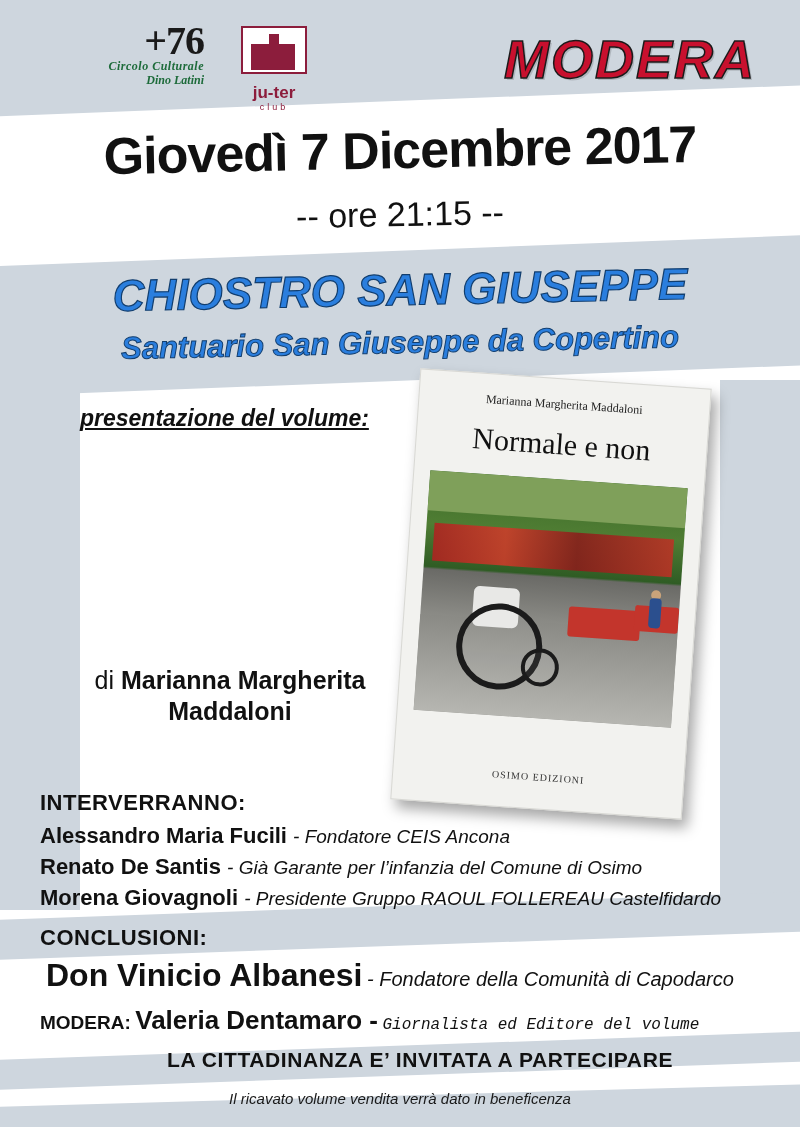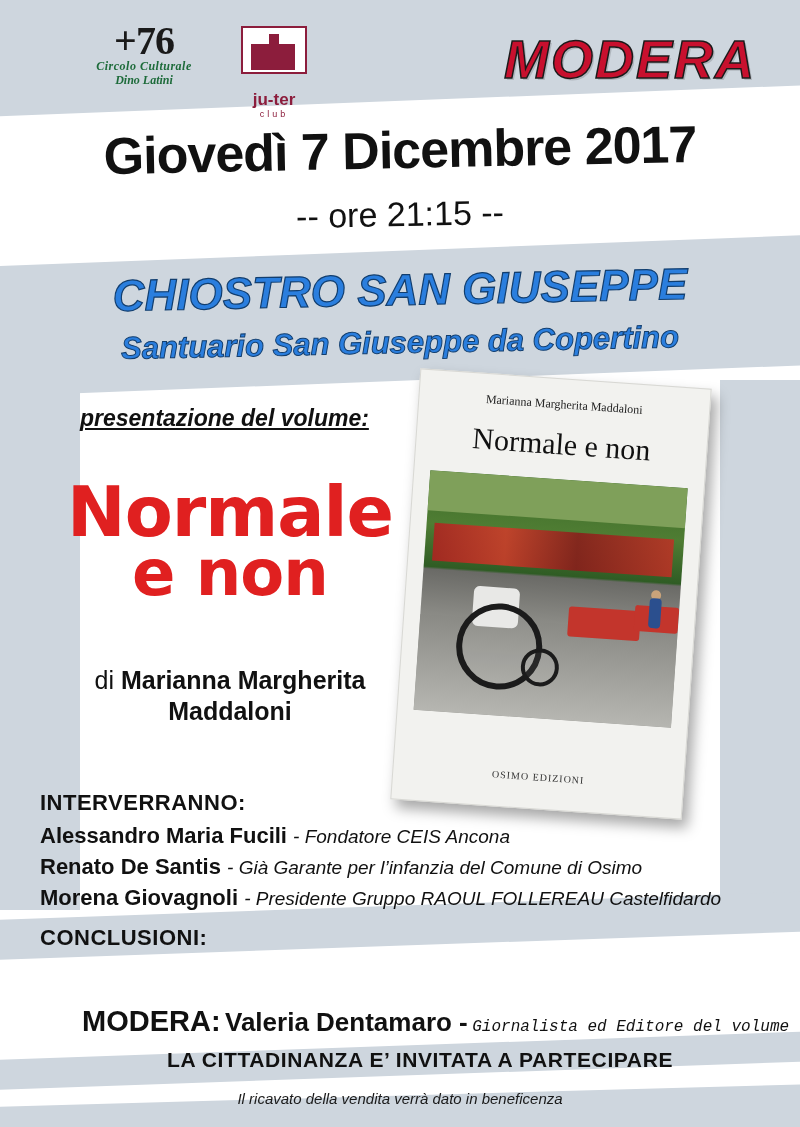--- a/index.html
+++ b/index.html
@@ -27,22 +27,22 @@
   .band-3 { left: -60px; top: 905px; width: 960px; height: 40px; transform: rotate(-2.0deg); }
   .band-4 { left: -60px; top: 1045px; width: 960px; height: 30px; transform: rotate(-2.0deg); }
   .band-5 { left: -60px; top: 1095px; width: 960px; height: 45px; transform: rotate(-1.6deg); }
   .band-left { left: -40px; top: 380px; width: 120px; height: 530px; }
   .band-right { left: 720px; top: 380px; width: 120px; height: 530px; }
 
   .layer { position: absolute; }
 
   
   .logo-circolo {
-    left: 64px; top: 22px; width: 160px; height: 78px;
-    text-align: center;
+    left: 44px; top: 22px; width: 160px; height: 78px;
+    text-align: right;
   }
   .logo-plus76 {
     font-family: "Liberation Serif", serif;
     font-weight: bold;
     font-size: 40px;
     color: #1a1a1a;
     line-height: 0.95;
     letter-spacing: -1px;
   }
   .logo-circolo-name {
@@ -81,21 +81,21 @@
   .juter-tower {
     position: absolute; left: 26px; bottom: 26px;
     width: 10px; height: 12px; background: #8c1d3c;
   }
   .juter-name {
     font-family: "Liberation Sans", sans-serif;
     font-weight: bold;
     font-size: 17px;
     color: #8c1d3c;
     line-height: 1.05;
-    margin-top: 17px;
+    margin-top: 10px;
   }
   .juter-club {
     font-family: "Liberation Sans", sans-serif;
     font-size: 9px;
     color: #8c1d3c;
     letter-spacing: 3px;
   }
 
   
   .osimo {
@@ -289,21 +289,21 @@
     left: 46px; top: 957px; width: 720px;
     white-space: nowrap;
   }
   .concl-name { font-weight: bold; font-size: 32px; }
   .concl-role { font-style: italic; font-size: 20px; }
 
   .modera-row {
     left: 40px; top: 1005px; width: 720px;
     white-space: nowrap;
   }
-  .modera-label { font-weight: bold; font-size: 29px; margin-left: 42px; }
+  .modera-label { font-weight: bold; font-size: 19px; }
   .modera-name { font-weight: bold; font-size: 26px; text-align: right; }
   .modera-role { font-style: italic; font-size: 16px; font-family: Liberation Mono, monospace; }
 
   .invito {
     left: 0; top: 1048px; width: 800px;
     text-align: center;
     font-weight: bold;
     font-size: 21px;
     letter-spacing: 0.6px;
     margin-left: 20px;
@@ -347,24 +347,20 @@
   <div class="layer osimo">MODERA</div>
 
   <div class="layer date-line">Giovedì 7 Dicembre 2017</div>
   <div class="layer time-line">-- ore 21:15 --</div>
 
   <div class="layer venue-main">CHIOSTRO SAN GIUSEPPE</div>
   <div class="layer venue-sub">Santuario San Giuseppe da Copertino</div>
 
   <div class="layer presentazione">presentazione del volume:</div>
 
-  <div class="layer title-red">
-    <div>Normale</div>
-    <div class="l2">e non</div>
-  </div>
 
   <div class="layer author">
     <span>di </span><b>Marianna Margherita</b>
     <div><b>Maddaloni</b></div>
   </div>
 
   <div class="layer book">
     <div class="book-author">Marianna Margherita Maddaloni</div>
     <div class="book-title">Normale e non</div>
     <div class="book-photo">
@@ -392,23 +388,27 @@
       <span class="speaker-name">Renato De Santis</span>
       <span class="speaker-role">- Già Garante per l’infanzia del Comune di Osimo</span>
     </div>
     <div class="speaker-row">
       <span class="speaker-name">Morena Giovagnoli</span>
       <span class="speaker-role">- Presidente Gruppo RAOUL FOLLEREAU Castelfidardo</span>
     </div>
   </div>
 
   <div class="sec label-conclusioni">CONCLUSIONI:</div>
+  <div class="sec conclusioni-row">
+    <span class="concl-name">Don Vinicio Albanesi</span>
+    <span class="concl-role">- Fondatore della Comunità di Capodarco</span>
+  </div>
 
   <div class="sec modera-row">
     <span class="modera-label">MODERA:</span>
     <span class="modera-name">Valeria Dentamaro -</span>
     <span class="modera-role">Giornalista ed Editore del volume</span>
   </div>
 
   <div class="sec invito">LA CITTADINANZA E’ INVITATA A PARTECIPARE</div>
-  <div class="sec nota">Il ricavato della vendita verrà dato in beneficenza</div>
+  <div class="sec nota">Il ricavato volume vendita verrà dato in beneficenza</div>
 
 </div>
 
 </body></html>

